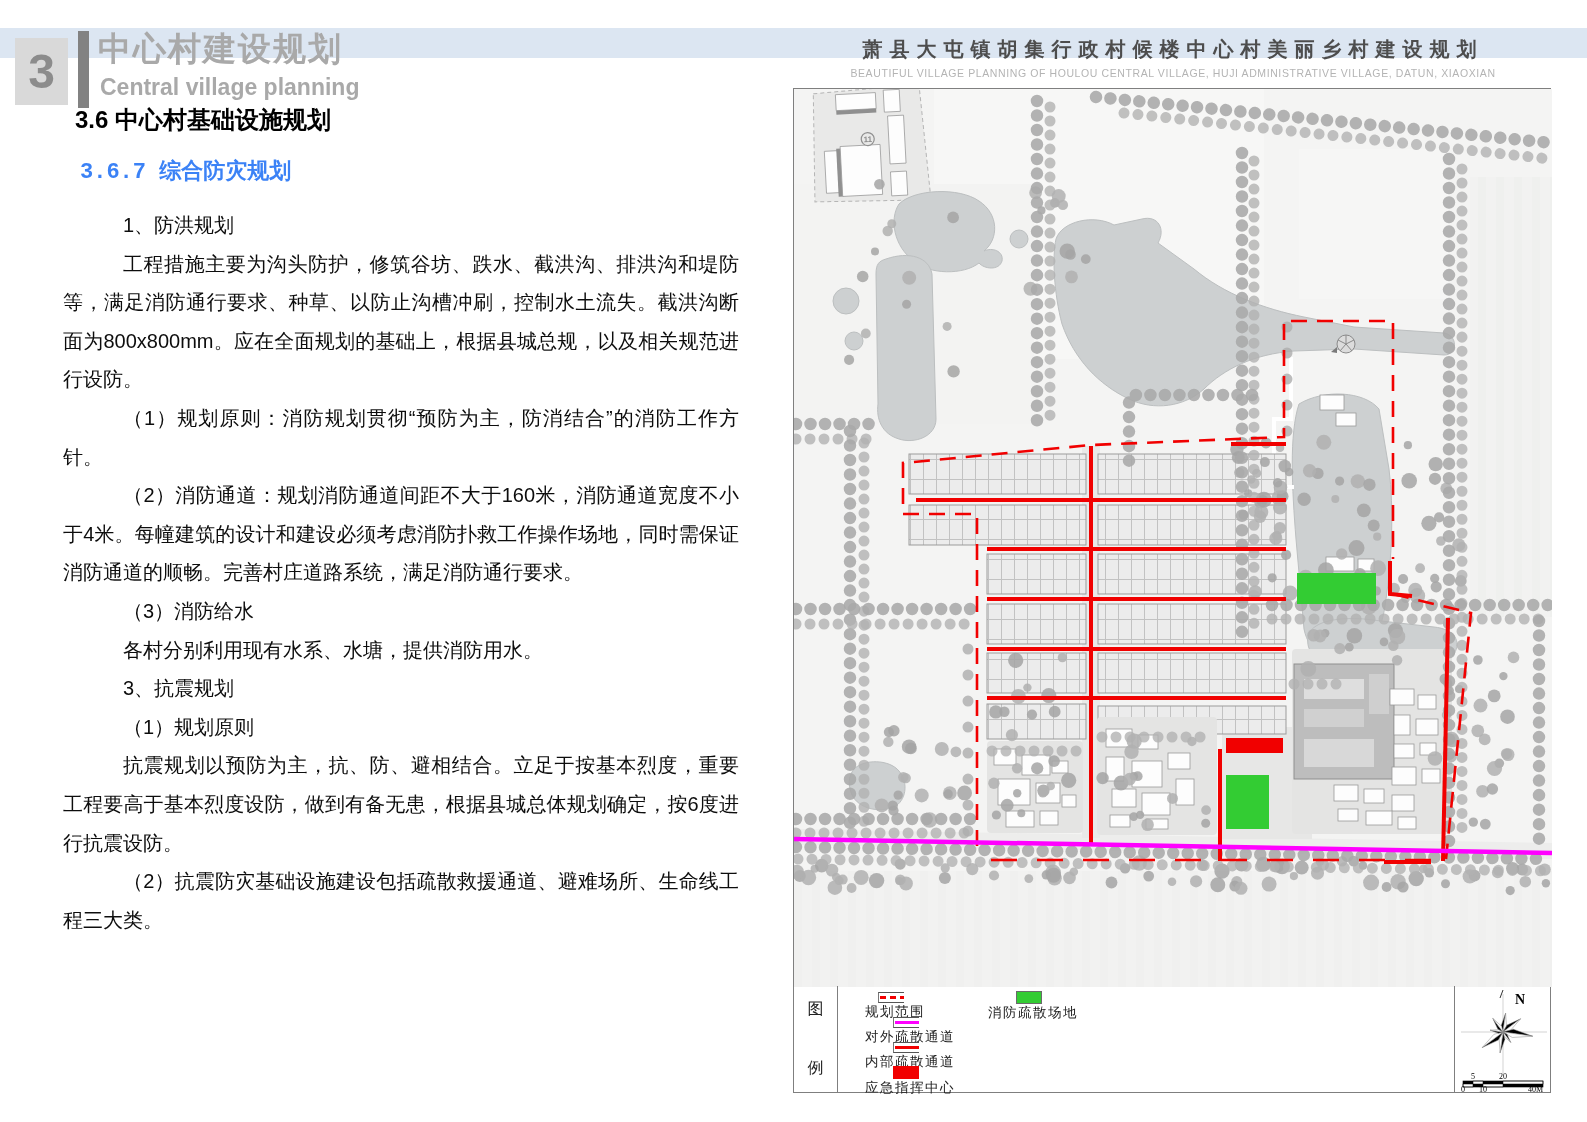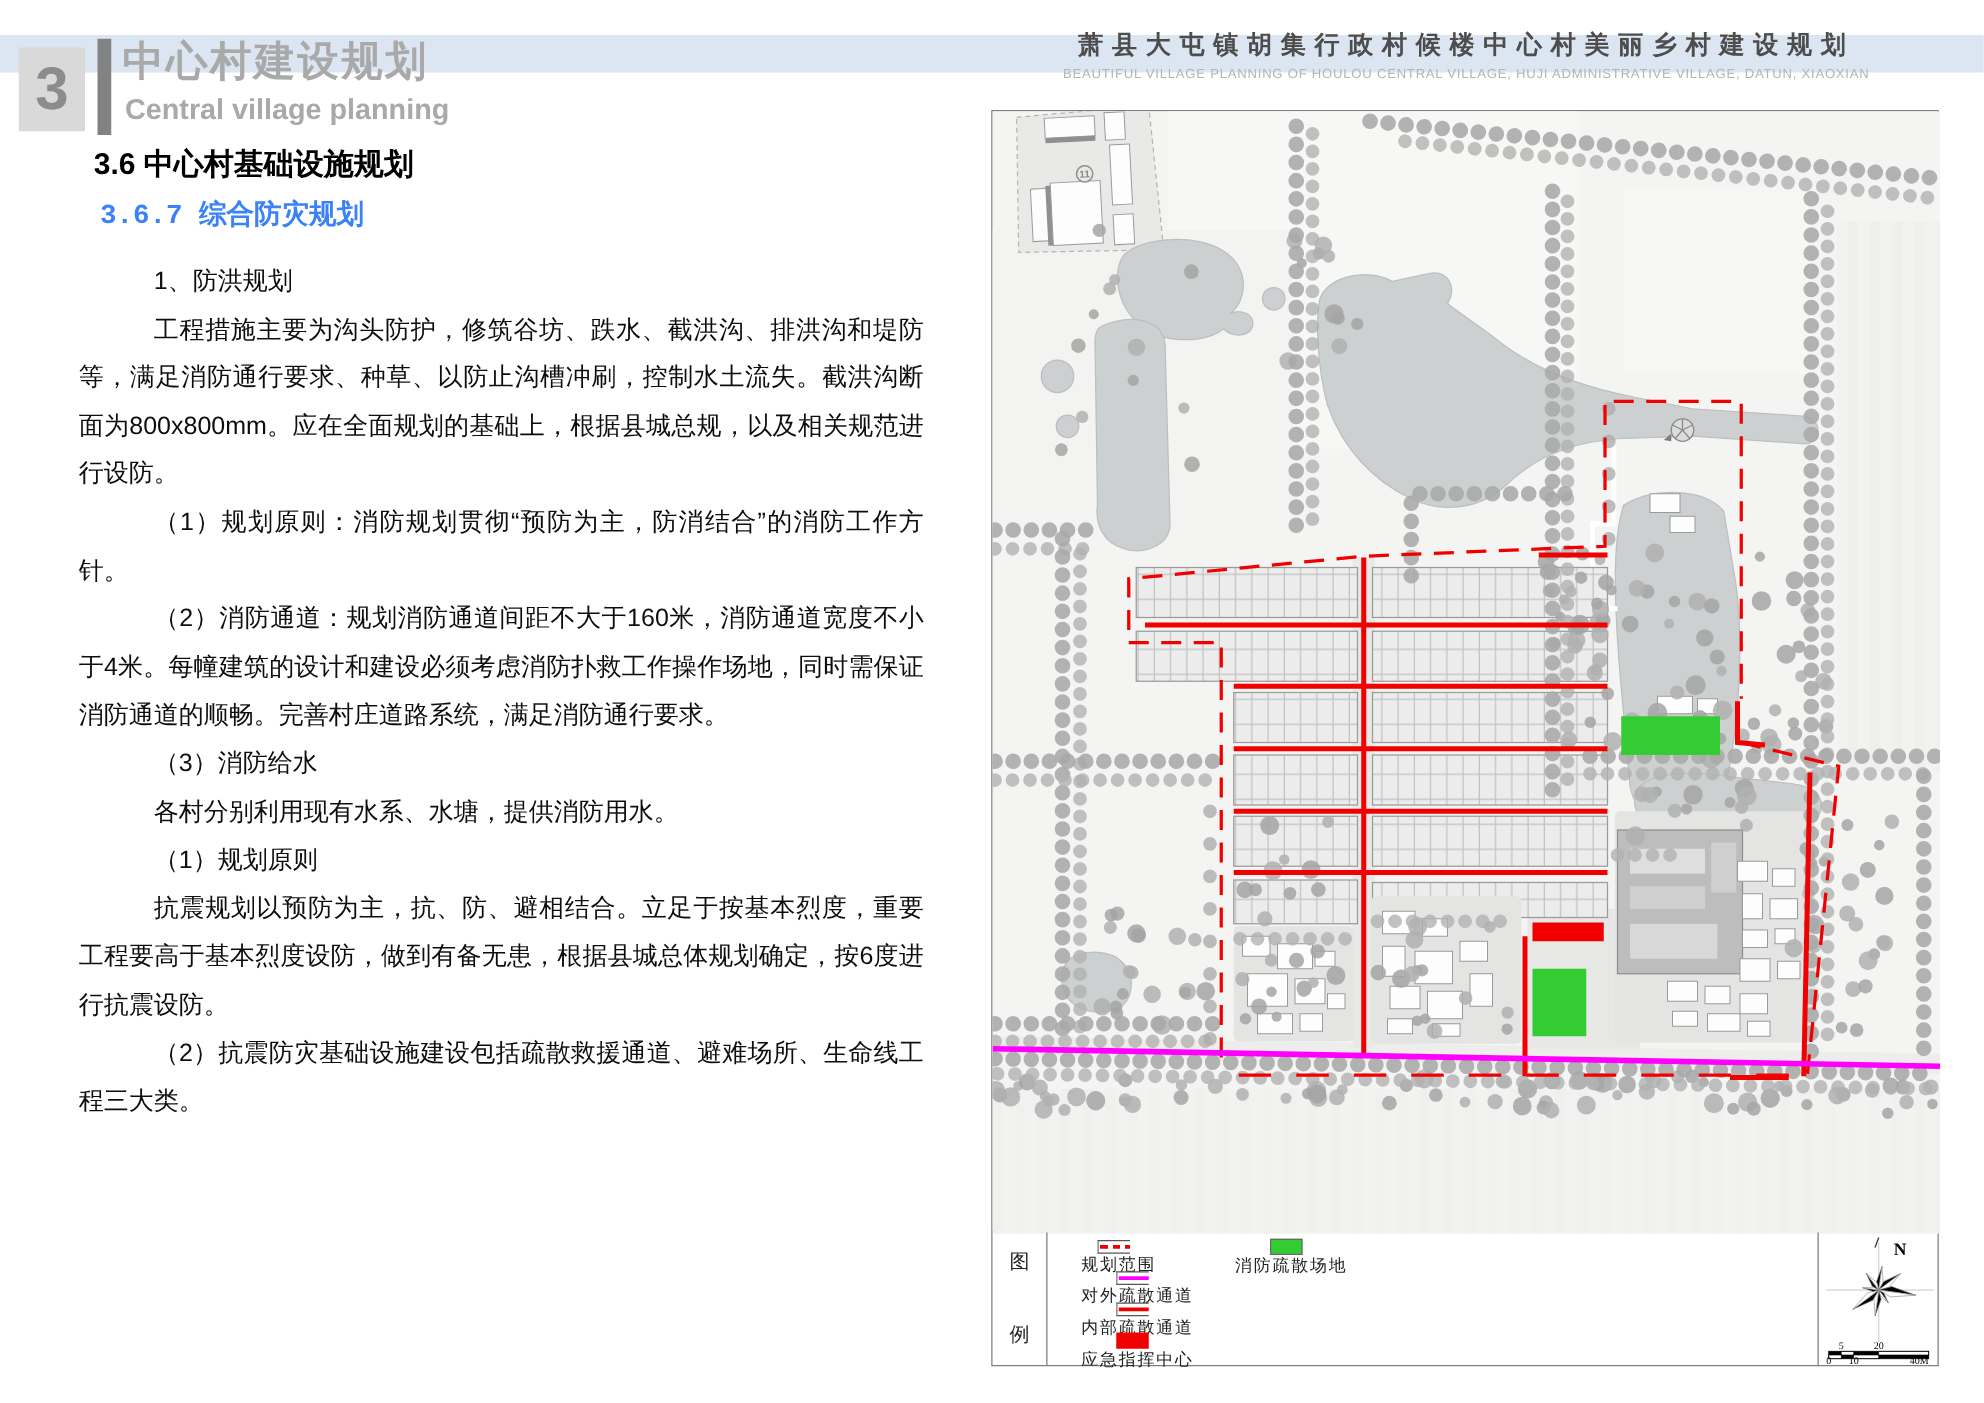--- a/index.html
+++ b/index.html
@@ -5,24 +5,24 @@
   html,body{margin:0;padding:0;background:#fff;}
   body{width:1587px;height:1122px;position:relative;overflow:hidden;
        font-family:"Liberation Sans",sans-serif;color:#111;}
   .band{position:absolute;left:0;top:28px;width:1587px;height:30px;background:#dce6f2;}
   .num-box{position:absolute;left:15px;top:38px;width:53px;height:67px;background:#d9d9d9;
            display:flex;align-items:center;justify-content:center;
            font-size:48px;font-weight:bold;color:#8c8c8c;}
   .num-bar{position:absolute;left:78px;top:31px;width:11px;height:77px;background:#828282;}
   .chap-cn{position:absolute;left:98px;top:27px;font-size:33px;font-weight:bold;color:#a9a9a9;letter-spacing:2px;white-space:nowrap;}
   .chap-en{position:absolute;left:100px;top:74px;font-size:23px;font-weight:bold;color:#a9a9a9;white-space:nowrap;}
-  .doc-titles{position:absolute;left:793px;top:22px;width:760px;text-align:center;}
+  .doc-titles{position:absolute;left:793px;top:36px;width:760px;text-align:center;}
   .doc-cn{font-size:20px;font-weight:bold;color:#4d4d4d;letter-spacing:7px;white-space:nowrap;}
   .doc-en{font-size:10.5px;color:#b4b4b4;letter-spacing:0.6px;margin-top:4px;white-space:nowrap;}
-  .h1{position:absolute;left:75px;top:115px;font-size:24px;font-weight:bold;color:#000;}
+  .h1{position:absolute;left:75px;top:104px;font-size:24px;font-weight:bold;color:#000;}
   .h2{position:absolute;left:80px;top:156px;font-size:22px;font-weight:bold;color:#3b82f6;font-family:Liberation Mono, monospace;}
   .paras{position:absolute;left:63px;top:206px;width:676px;}
   .paras p{margin:0;font-size:20px;line-height:38.6px;text-align:justify;text-indent:3em;color:#0d0d0d;}
   
   .map-panel{position:absolute;left:793px;top:88px;width:758px;}
   .map-frame{border:1px solid #7f7f7f;width:758px;height:898px;box-sizing:border-box;background:#f4f4f3;}
   .legend{border:1px solid #7f7f7f;border-top:1px solid #7f7f7f;margin-top:-1px;width:758px;height:108px;
           box-sizing:border-box;display:flex;background:#fff;}
   .legend-title-cell{width:44px;border-right:1px solid #7f7f7f;display:flex;flex-direction:column;
           justify-content:space-between;align-items:center;padding:13px 0;box-sizing:border-box;
@@ -65,20 +65,21 @@
 
 <div class="h1">3.6 中心村基础设施规划</div>
 <div class="h2">3.6.7 综合防灾规划</div>
 <div class="paras" id="paragraphs">
     <p>1、防洪规划</p>
     <p>工程措施主要为沟头防护，修筑谷坊、跌水、截洪沟、排洪沟和堤防等，满足消防通行要求、种草、以防止沟槽冲刷，控制水土流失。截洪沟断面为800x800mm。应在全面规划的基础上，根据县城总规，以及相关规范进行设防。</p>
     <p>（1）规划原则：消防规划贯彻“预防为主，防消结合”的消防工作方针。</p>
     <p>（2）消防通道：规划消防通道间距不大于160米，消防通道宽度不小于4米。每幢建筑的设计和建设必须考虑消防扑救工作操作场地，同时需保证消防通道的顺畅。完善村庄道路系统，满足消防通行要求。</p>
     <p>（3）消防给水</p>
     <p>各村分别利用现有水系、水塘，提供消防用水。</p>
+    <p>3、抗震规划</p>
     <p>（1）规划原则</p>
     <p>抗震规划以预防为主，抗、防、避相结合。立足于按基本烈度，重要工程要高于基本烈度设防，做到有备无患，根据县城总体规划确定，按6度进行抗震设防。</p>
     <p>（2）抗震防灾基础设施建设包括疏散救援通道、避难场所、生命线工程三大类。</p>
   </div>
 
 <div class="map-panel">
   <div class="map-frame">
   <svg width="758" height="898" viewBox="0 0 758 898" xmlns="http://www.w3.org/2000/svg">
     <defs>
       <pattern id="hgrid" width="13" height="20" patternUnits="userSpaceOnUse">

